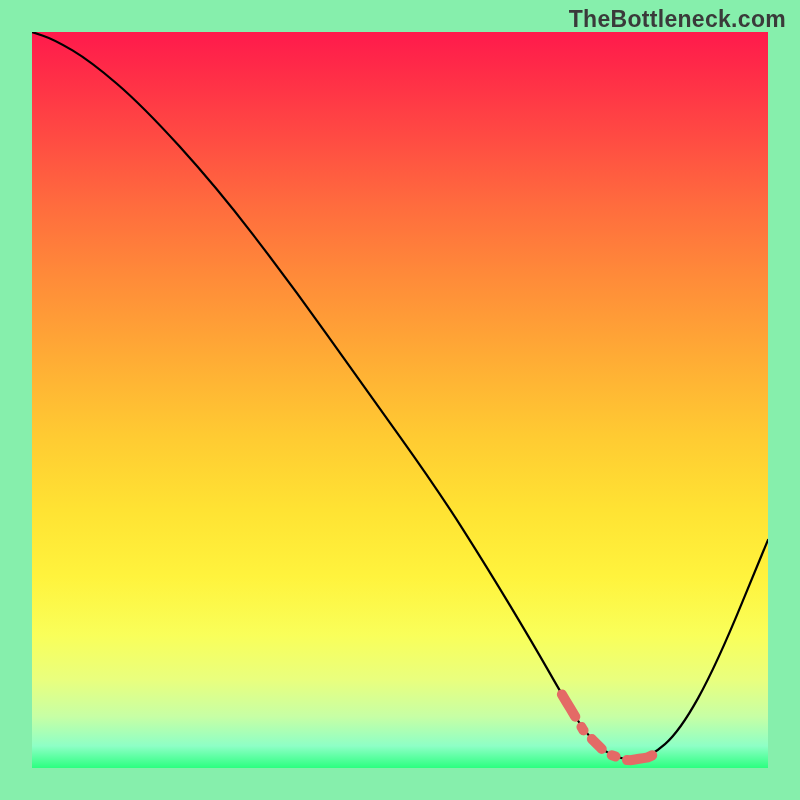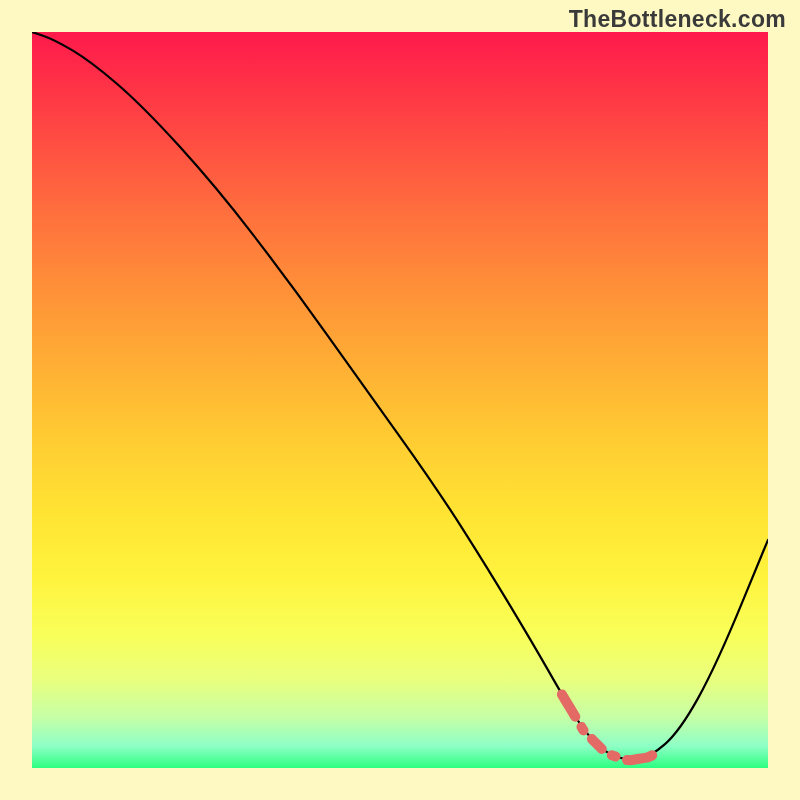--- a/index.html
+++ b/index.html
@@ -8,21 +8,21 @@
     width: 800px;
     height: 800px;
     background: #000000;
     overflow: hidden;
     font-family: Arial, Helvetica, sans-serif;
   }
   .canvas {
     position: relative;
     width: 800px;
     height: 800px;
-    background: #fef9c3;
+    background: #86efac;
   }
   .watermark {
     position: absolute;
     top: 6px;
     right: 14px;
     color: #3a3a3a;
     font-size: 23px;
     font-weight: 600;
     letter-spacing: 0.3px;
     z-index: 20;

